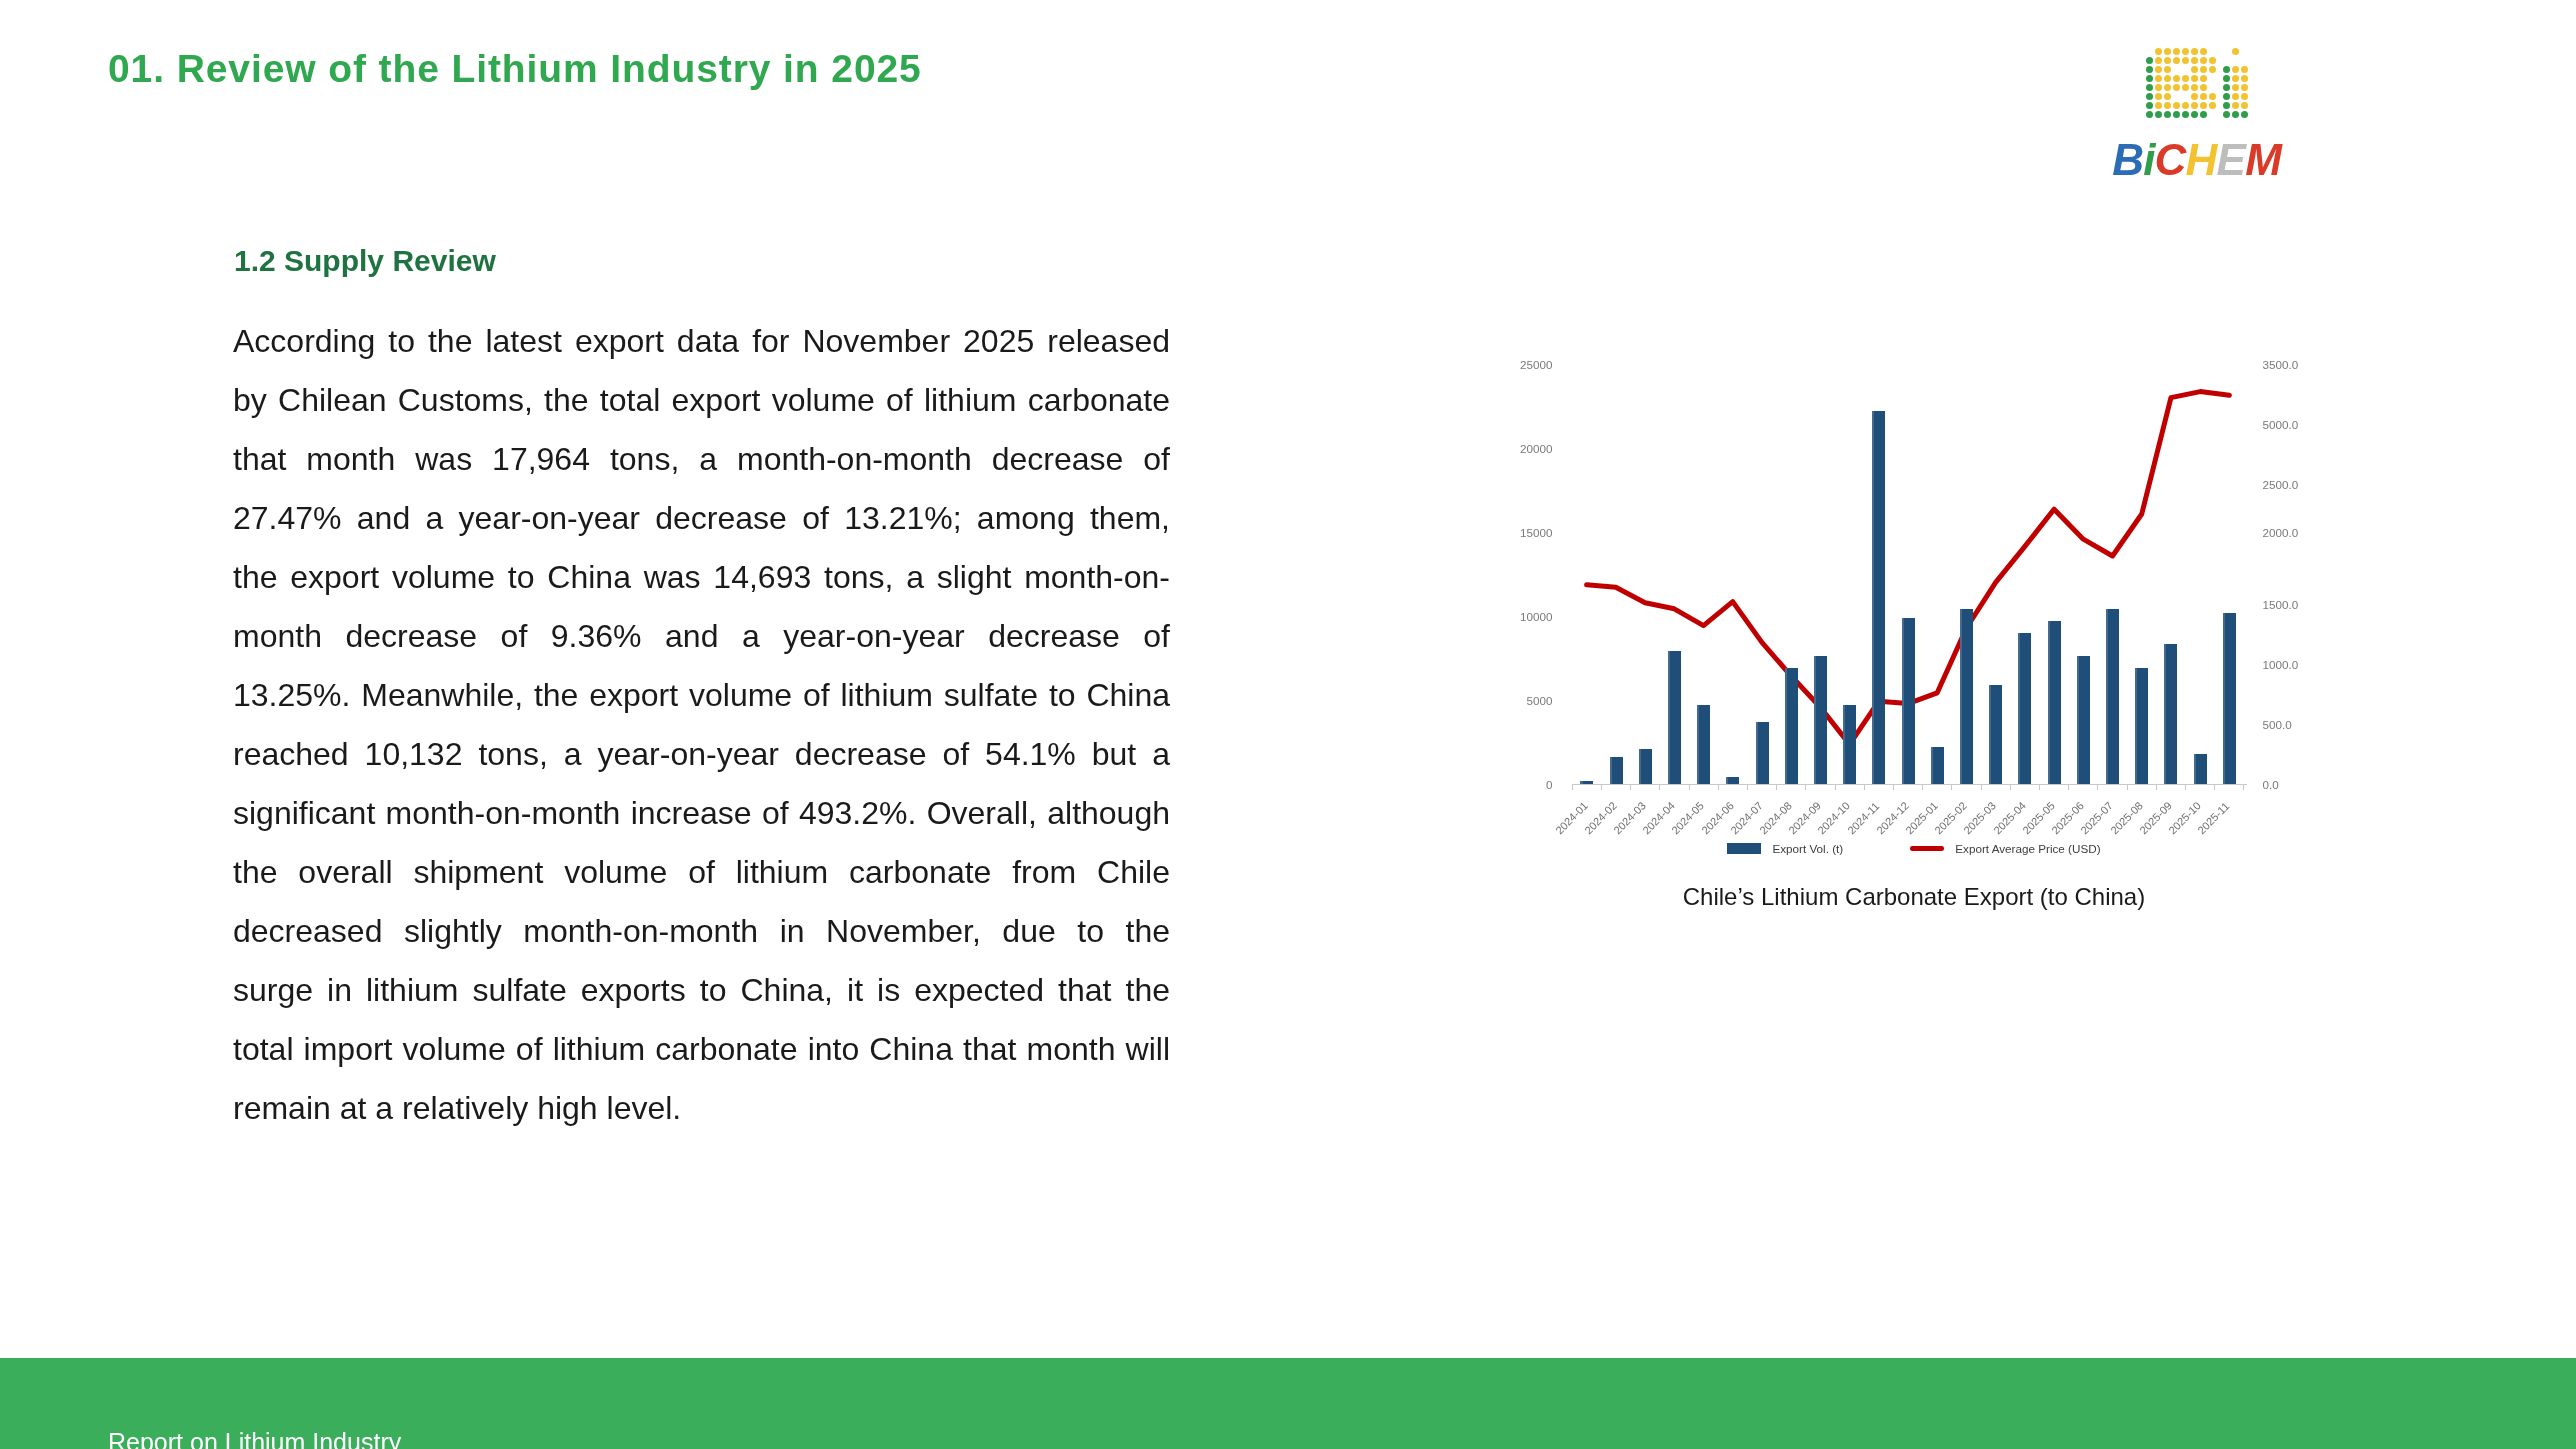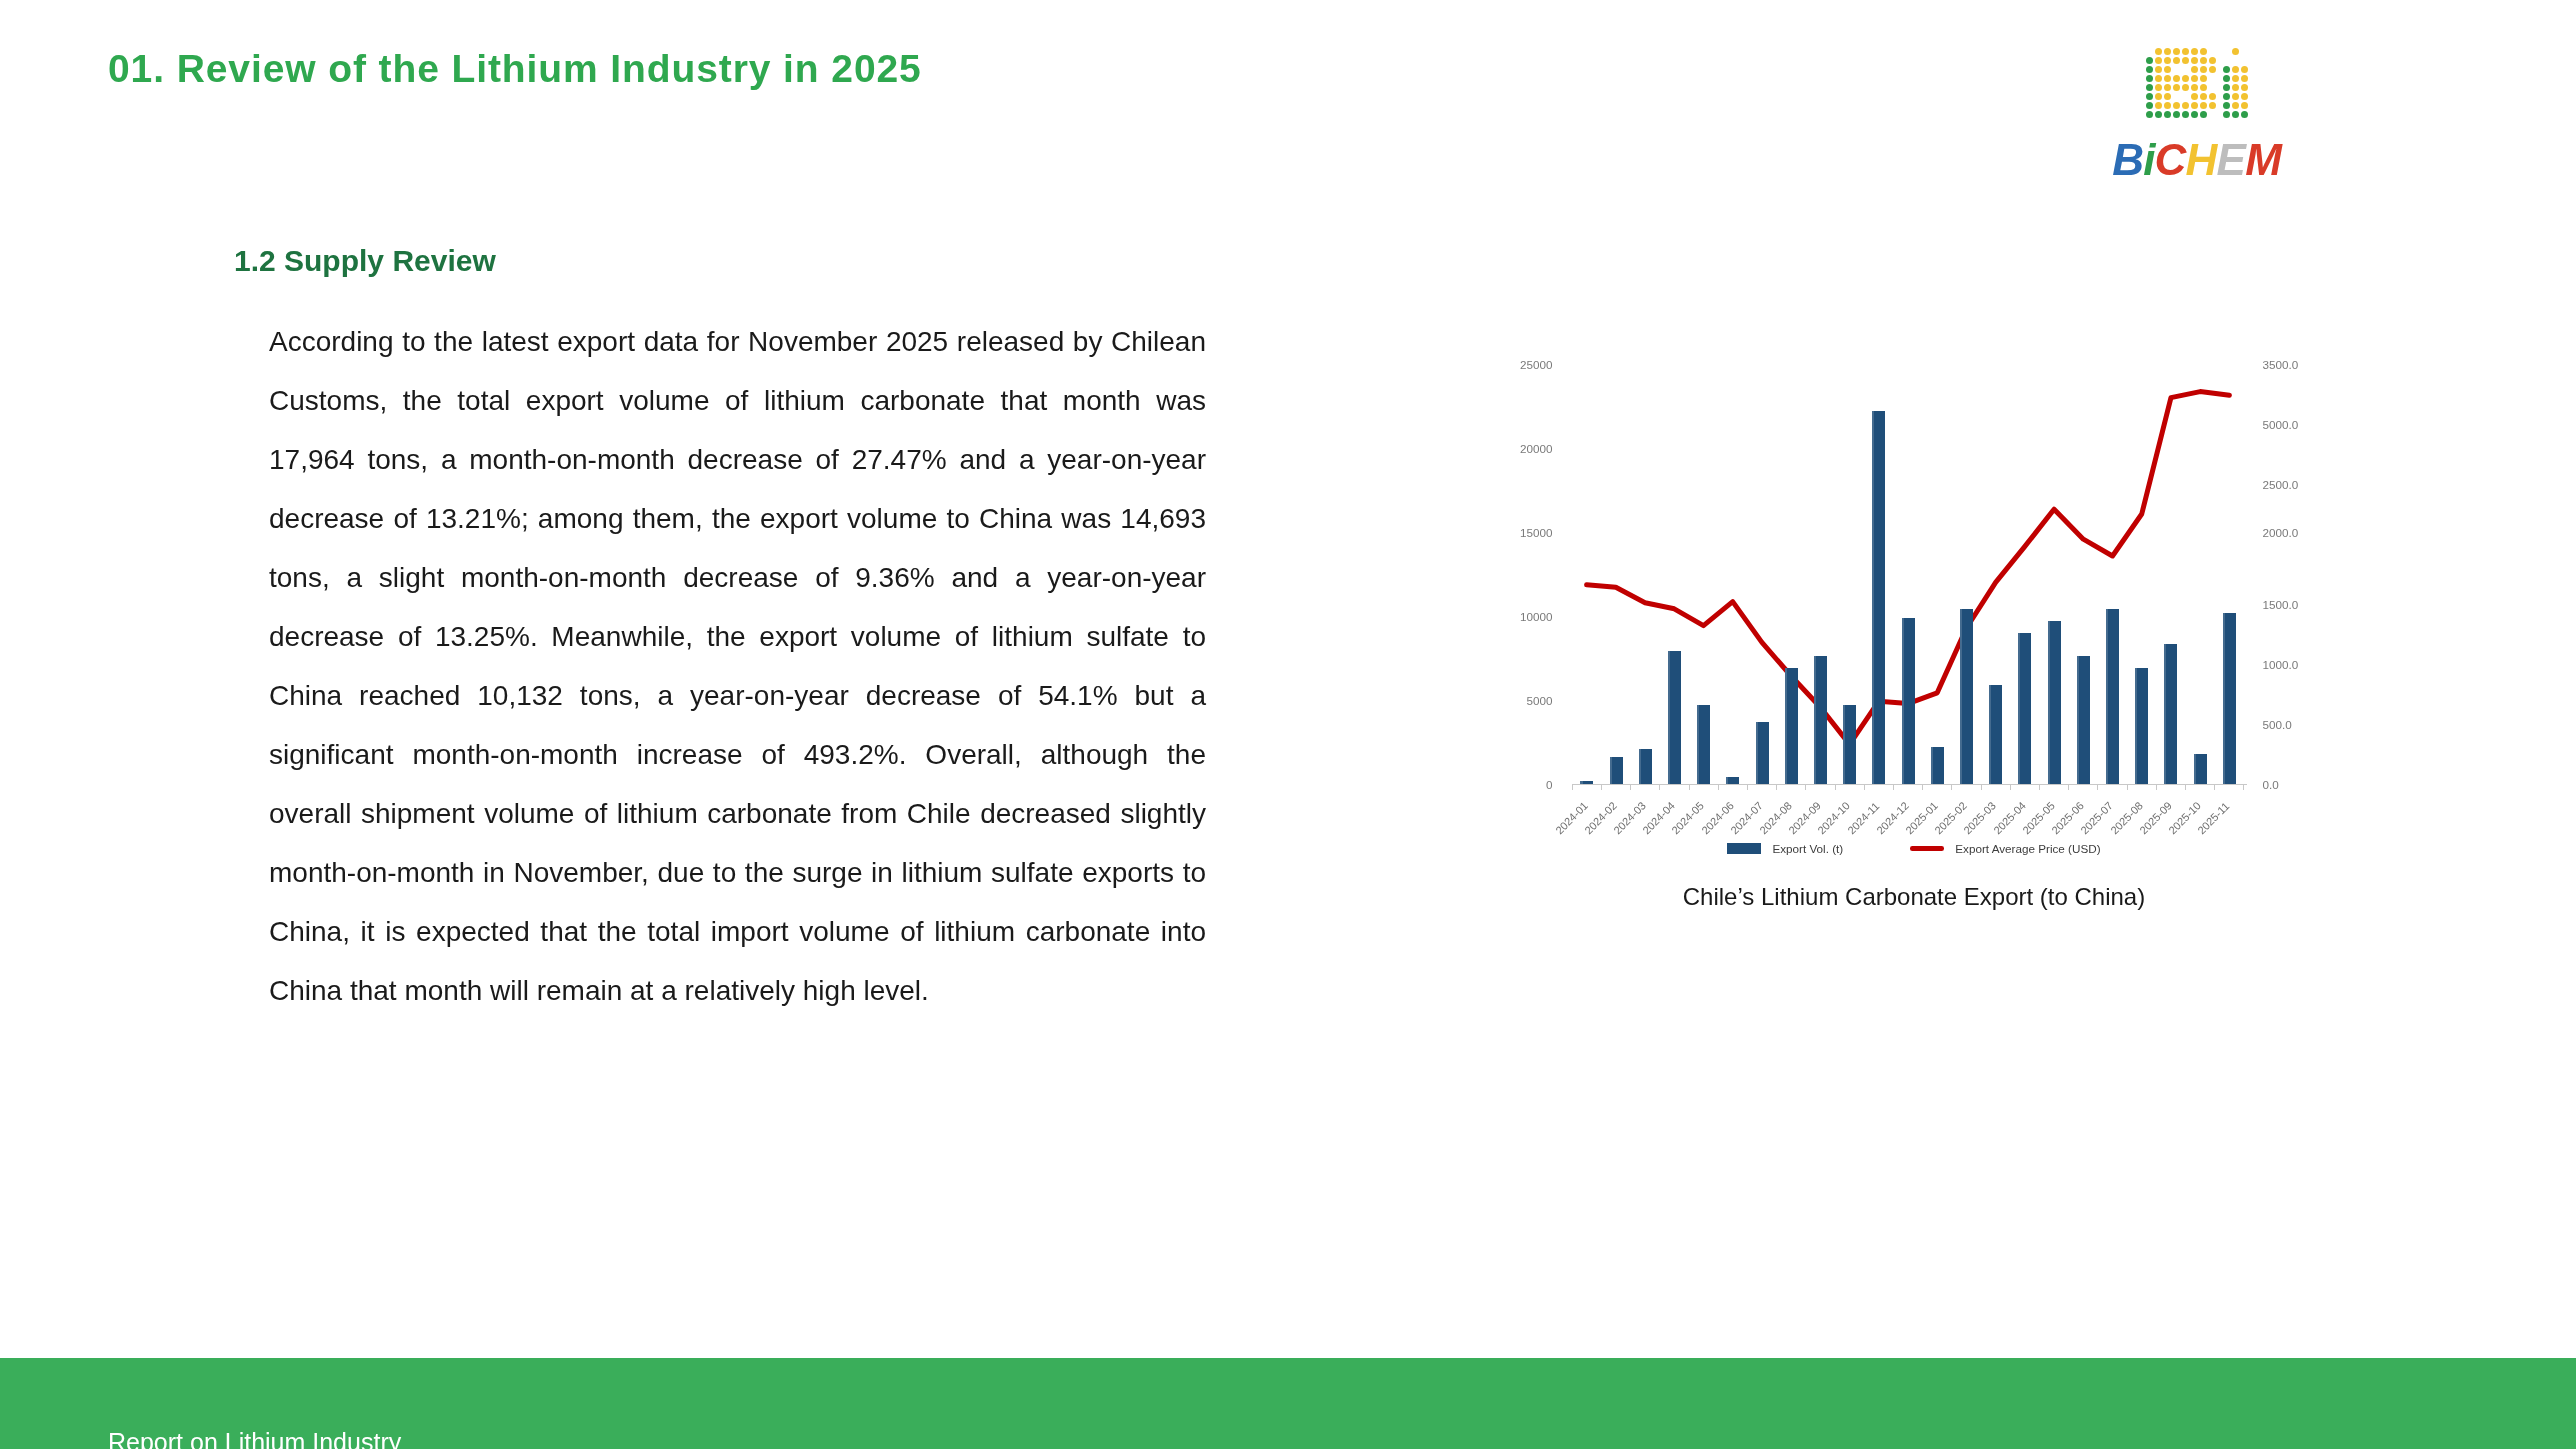--- a/index.html
+++ b/index.html
@@ -34,22 +34,22 @@
   .lw-e { color: #BDBDBD; }
   .lw-m { color: #D93B28; }
 
   
   .section-heading {
     position: absolute; left: 234px; top: 244px;
     font-size: 30px; font-weight: bold; color: #1E7340; white-space: nowrap;
   }
   .body-text {
     position: absolute; left: 233px; top: 312px; width: 937px;
-    font-size: 28px; color: #1a1a1a; line-height: 59px;
-    text-align: justify; text-justify: inter-word; margin-left: 36px;
+    font-size: 32px; color: #1a1a1a; line-height: 59px;
+    text-align: justify; text-justify: inter-word;
   }
 
   
   .chart-panel { position: absolute; left: 1453px; top: 336px; width: 922px; height: 578px; }
   .chart-area { position: absolute; left: 0; top: 0; width: 922px; height: 500px; }
   .plot {
     position: absolute; left: 119px; top: 28px;
     width: 672px; height: 420px;
   }
   .ylabels-left { position: absolute; left: 0; top: 0; width: 109px; height: 484px; }

